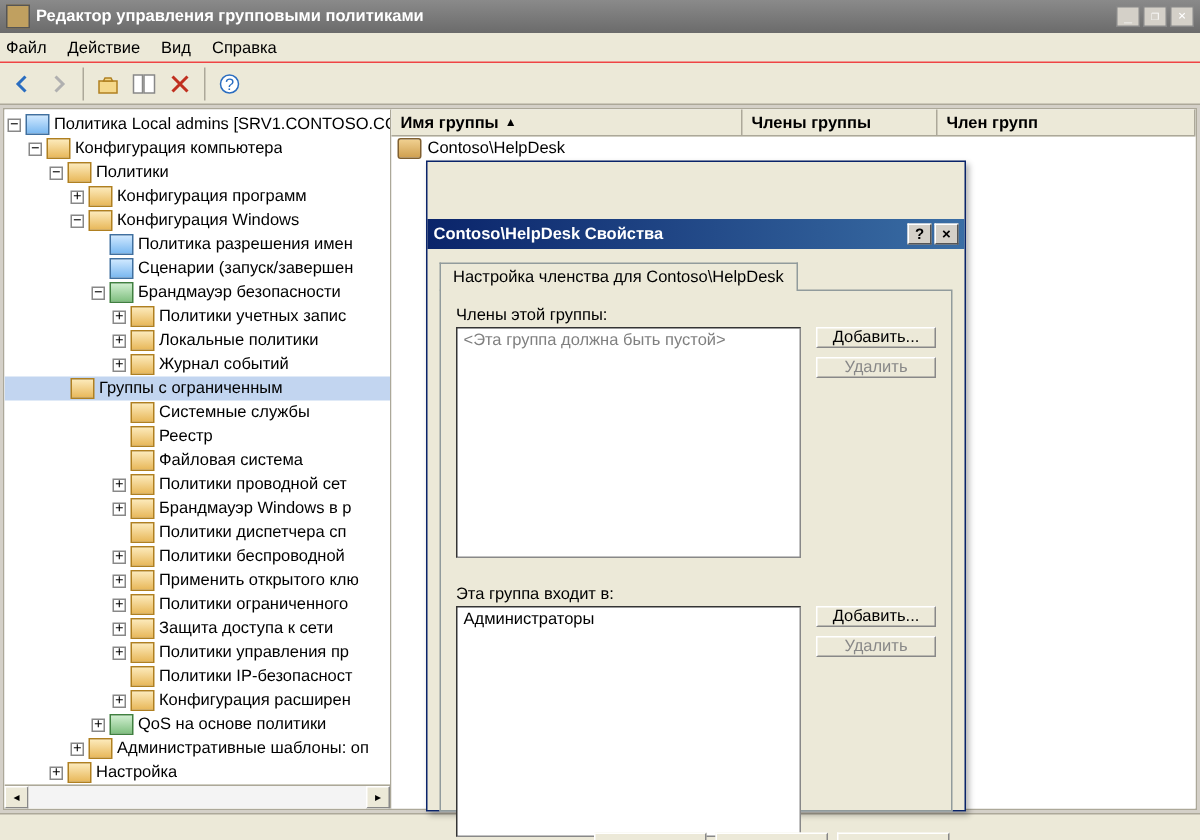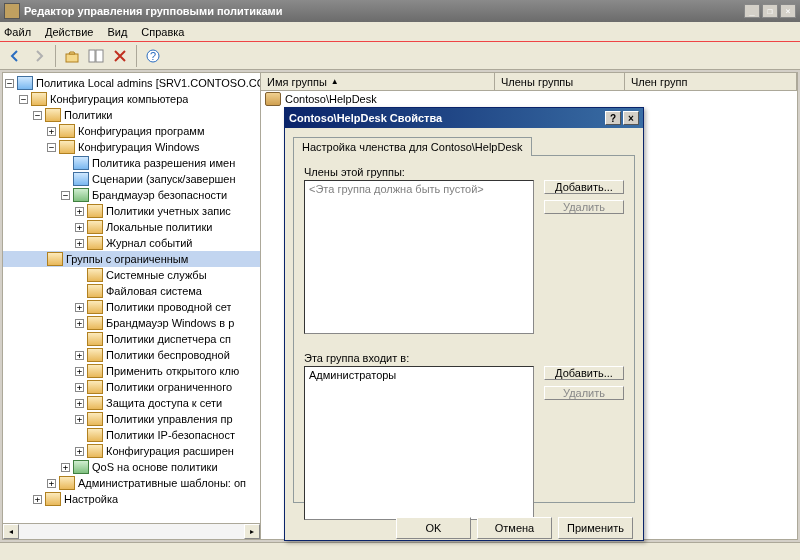--- a/index.html
+++ b/index.html
@@ -24,28 +24,28 @@
   .folder { background: linear-gradient(#fceabb,#e8b85a); border: 1px solid #b08020; }
   .policy { background: linear-gradient(#cfe8ff,#7ab8f0); border: 1px solid #4070a0; }
   .spc { background: linear-gradient(#d0eed0,#80c080); border: 1px solid #408040; }
   .sel { background: #c2d5f0; }
   .tnode span.lbl { overflow: hidden; text-overflow: clip; }
   .hscroll { position: absolute; bottom: 0; left: 0; right: 0; height: 16px; background: #ece9d8; border-top: 1px solid #aca899; display: flex; }
   .hscroll .sbtn { width: 16px; height: 15px; background: #ece9d8; border: 1px solid #fff; border-right-color: #888; border-bottom-color: #888; display:flex;align-items:center;justify-content:center;font-size:8px; }
   .hscroll .track { flex: 1; background: #f4f4f4; }
   .right-pane { flex: 1; display: flex; flex-direction: column; background: #fff; position: relative; }
   .list-head { height: 18px; background: #ece9d8; display: flex; border-bottom: 1px solid #aca899; }
-  .list-head .col { border-right: 1px solid #aca899; padding: 2px 6px; display: flex; align-items: center; position: relative; }
+  .list-head .col { border-right: 1px solid #aca899; padding: 2px 6px; display: flex; align-items: center; position: relative; font-weight: bold; }
   .list-head .col .arr { margin-left: 4px; font-size: 8px; }
   .list-body { flex: 1; position: relative; }
   .list-row { display: flex; align-items: center; height: 16px; padding-left: 4px; gap: 4px; }
   .grp-icon { width: 16px; height: 14px; background: linear-gradient(#f0d090,#d0a050); border: 1px solid #806030; border-radius: 2px; }
   
   .dlg { position: absolute; left: 284px; top: 107px; width: 360px; height: 434px; background: #ece9d8; border: 1px solid #0a246a; box-shadow: 2px 2px 4px rgba(0,0,0,0.3); }
-  .dlg-title { height: 20px; background: linear-gradient(to right,#0a246a,#3a6ea5); color: #fff; display: flex; align-items: center; padding: 0 4px; font-weight: bold; }
+  .dlg-title { height: 20px; background: linear-gradient(to right,#0a246a,#3a6ea5); color: #fff; display: flex; align-items: center; padding: 0 4px; font-weight: bold; margin-top: 38px; }
   .dlg-title .t { flex:1; }
   .dlg-title .dbtn { width: 16px; height: 14px; background: #d4d0c8; border: 1px solid #fff; border-right-color:#555;border-bottom-color:#555; color:#000; display:flex;align-items:center;justify-content:center; font-size:10px; font-weight:bold; margin-left:2px; }
   .dlg-body { padding: 8px; }
   .tab { display:inline-block; background:#ece9d8; border:1px solid #919b9c; border-bottom:none; padding:3px 8px; position:relative; top:1px; }
   .tab-content { border:1px solid #919b9c; background:#ece9d8; padding:10px; height:348px; }
   .fld-lbl { margin-bottom: 2px; }
   .listbox { width: 230px; height: 154px; background:#fff; border:1px inset #888; padding:2px 4px; }
   .listbox.empty { color:#808080; }
   .dbtn2 { width: 80px; height: 14px; background:#ece9d8; border:1px solid #fff; border-right-color:#888; border-bottom-color:#888; margin-bottom:6px; display:flex;align-items:center;justify-content:center; }
   .dbtn2.dis { color:#888; }
@@ -174,20 +174,25 @@
           <span class="lbl">Группы с ограниченным</span>
         </div>
       <div class="tnode" style="padding-left:72px">
           <div class="exp none"></div>
           <div class="ficon folder"></div>
           <span class="lbl">Системные службы</span>
         </div>
       <div class="tnode" style="padding-left:72px">
           <div class="exp none"></div>
           <div class="ficon folder"></div>
+          <span class="lbl">Реестр</span>
+        </div>
+      <div class="tnode" style="padding-left:72px">
+          <div class="exp none"></div>
+          <div class="ficon folder"></div>
           <span class="lbl">Файловая система</span>
         </div>
       <div class="tnode" style="padding-left:72px">
           <div class="exp">+</div>
           <div class="ficon folder"></div>
           <span class="lbl">Политики проводной сет</span>
         </div>
       <div class="tnode" style="padding-left:72px">
           <div class="exp">+</div>
           <div class="ficon folder"></div>

